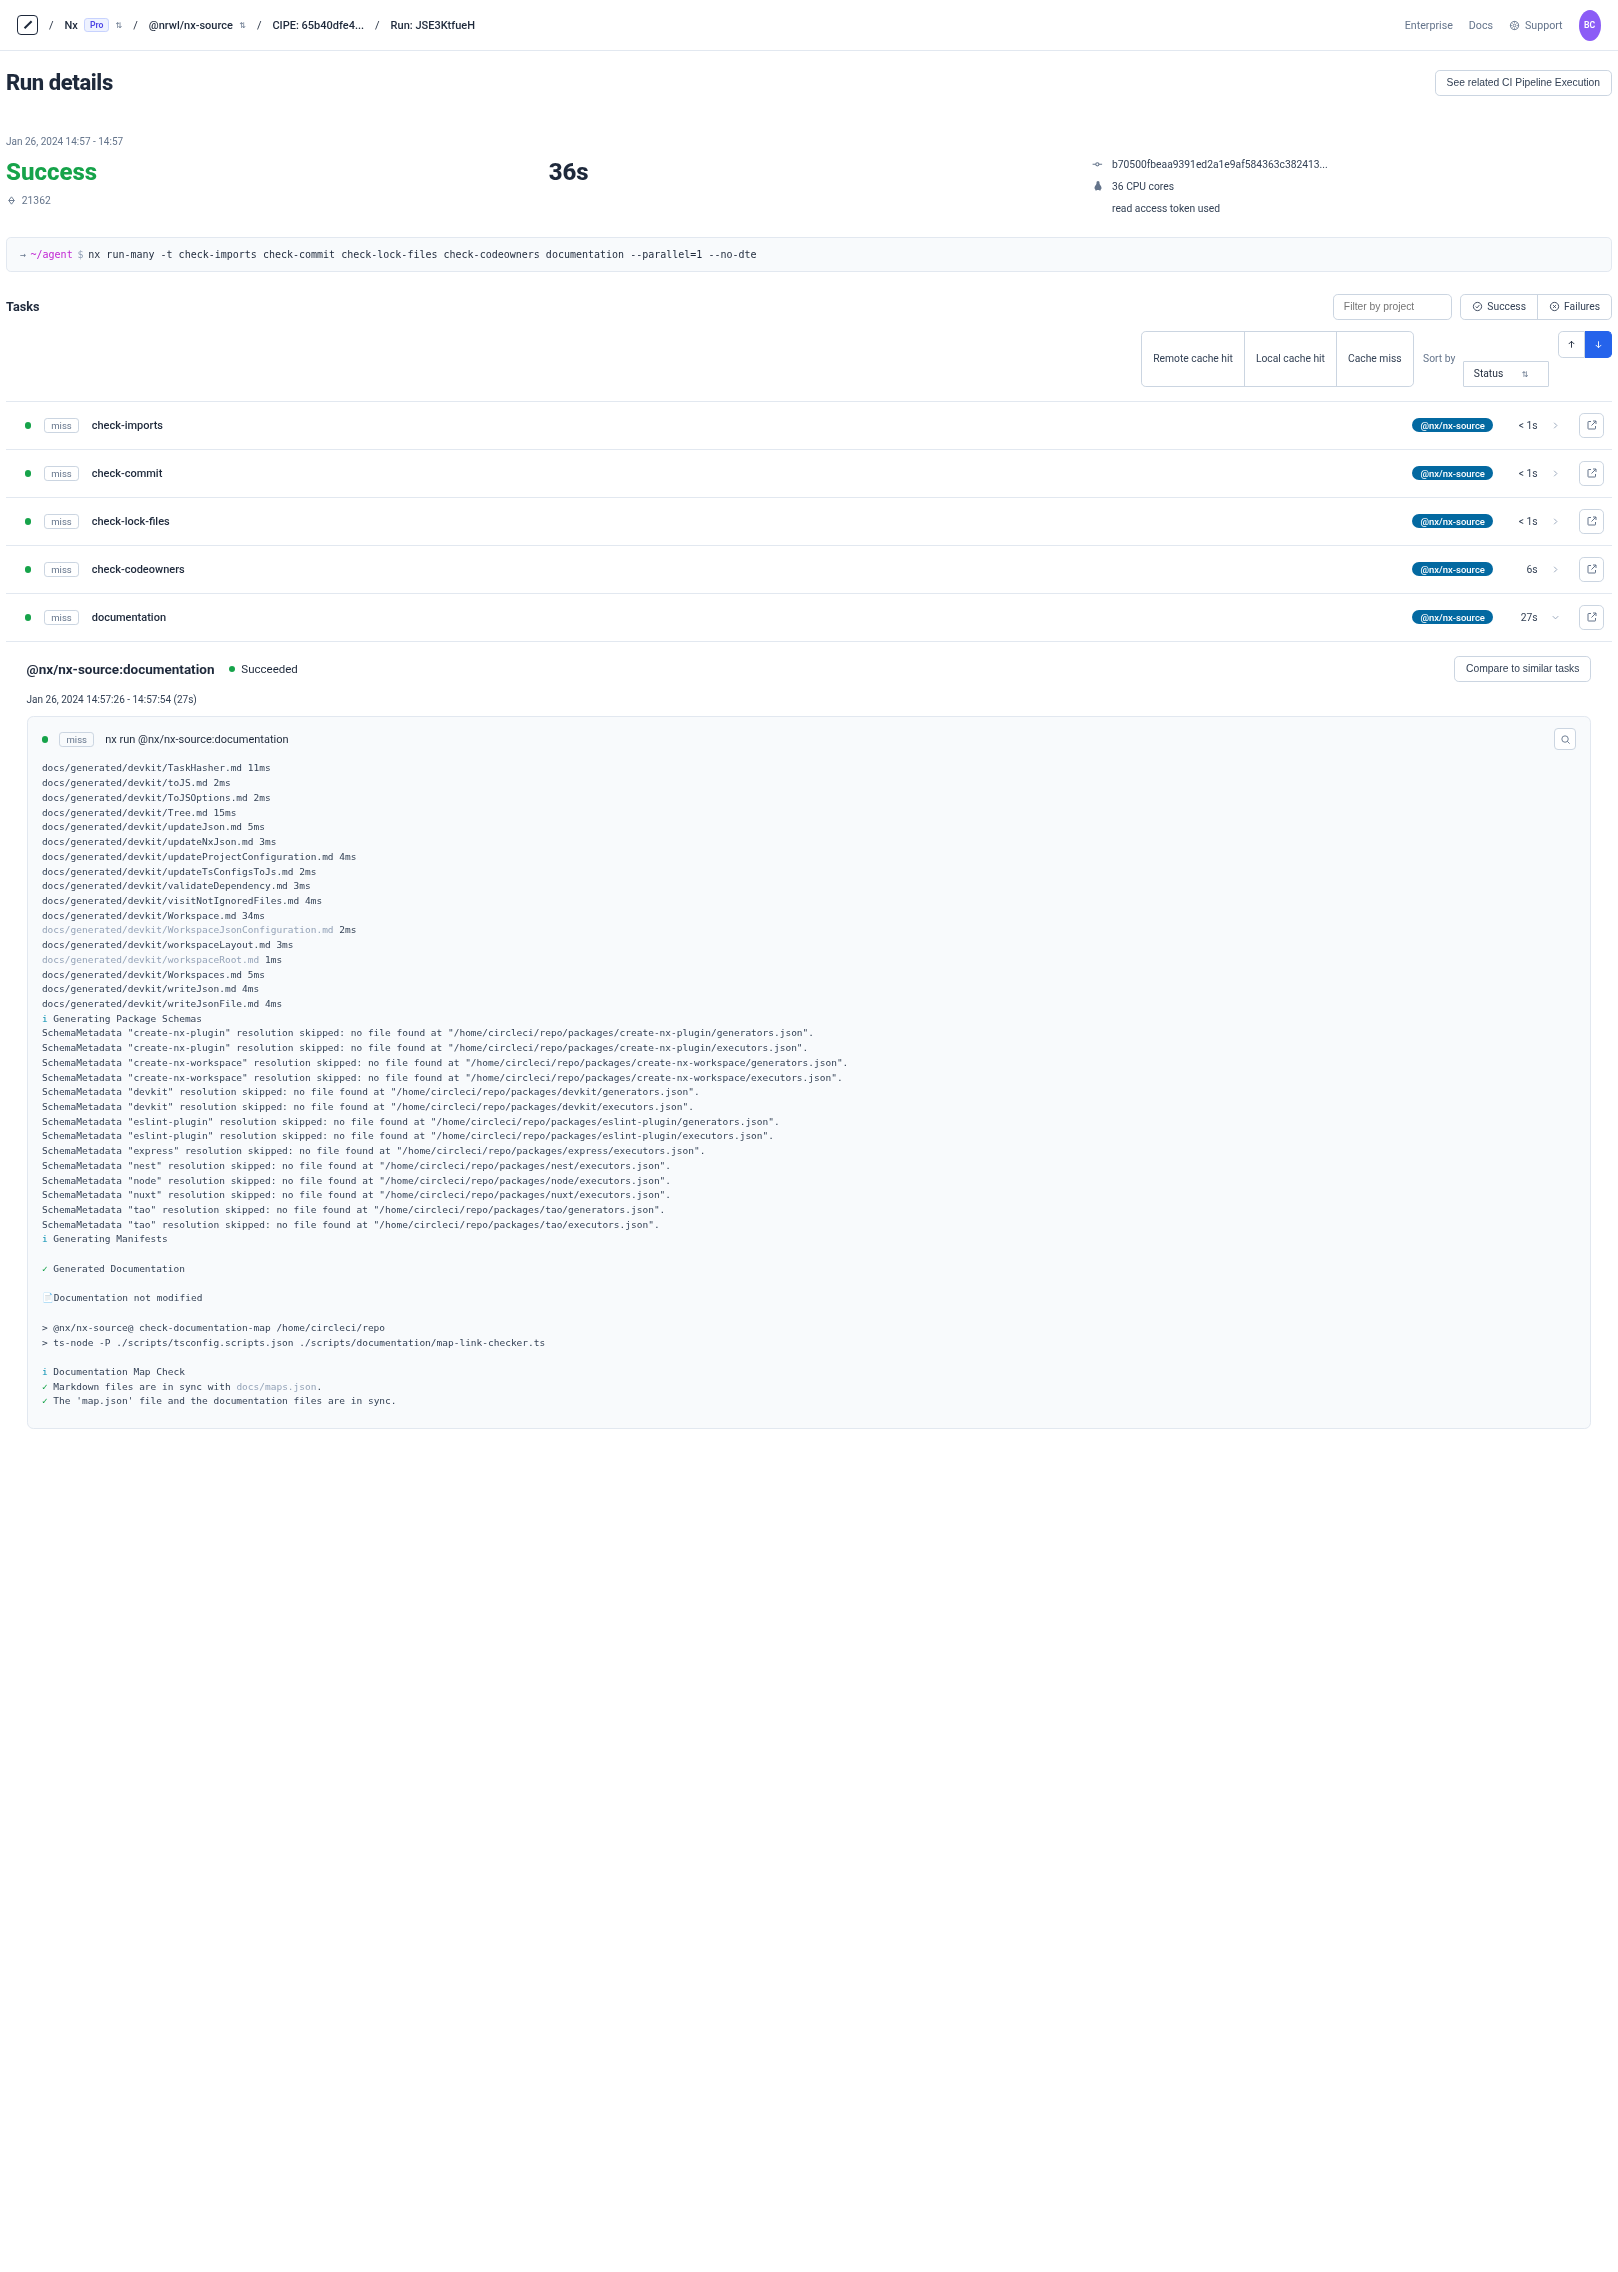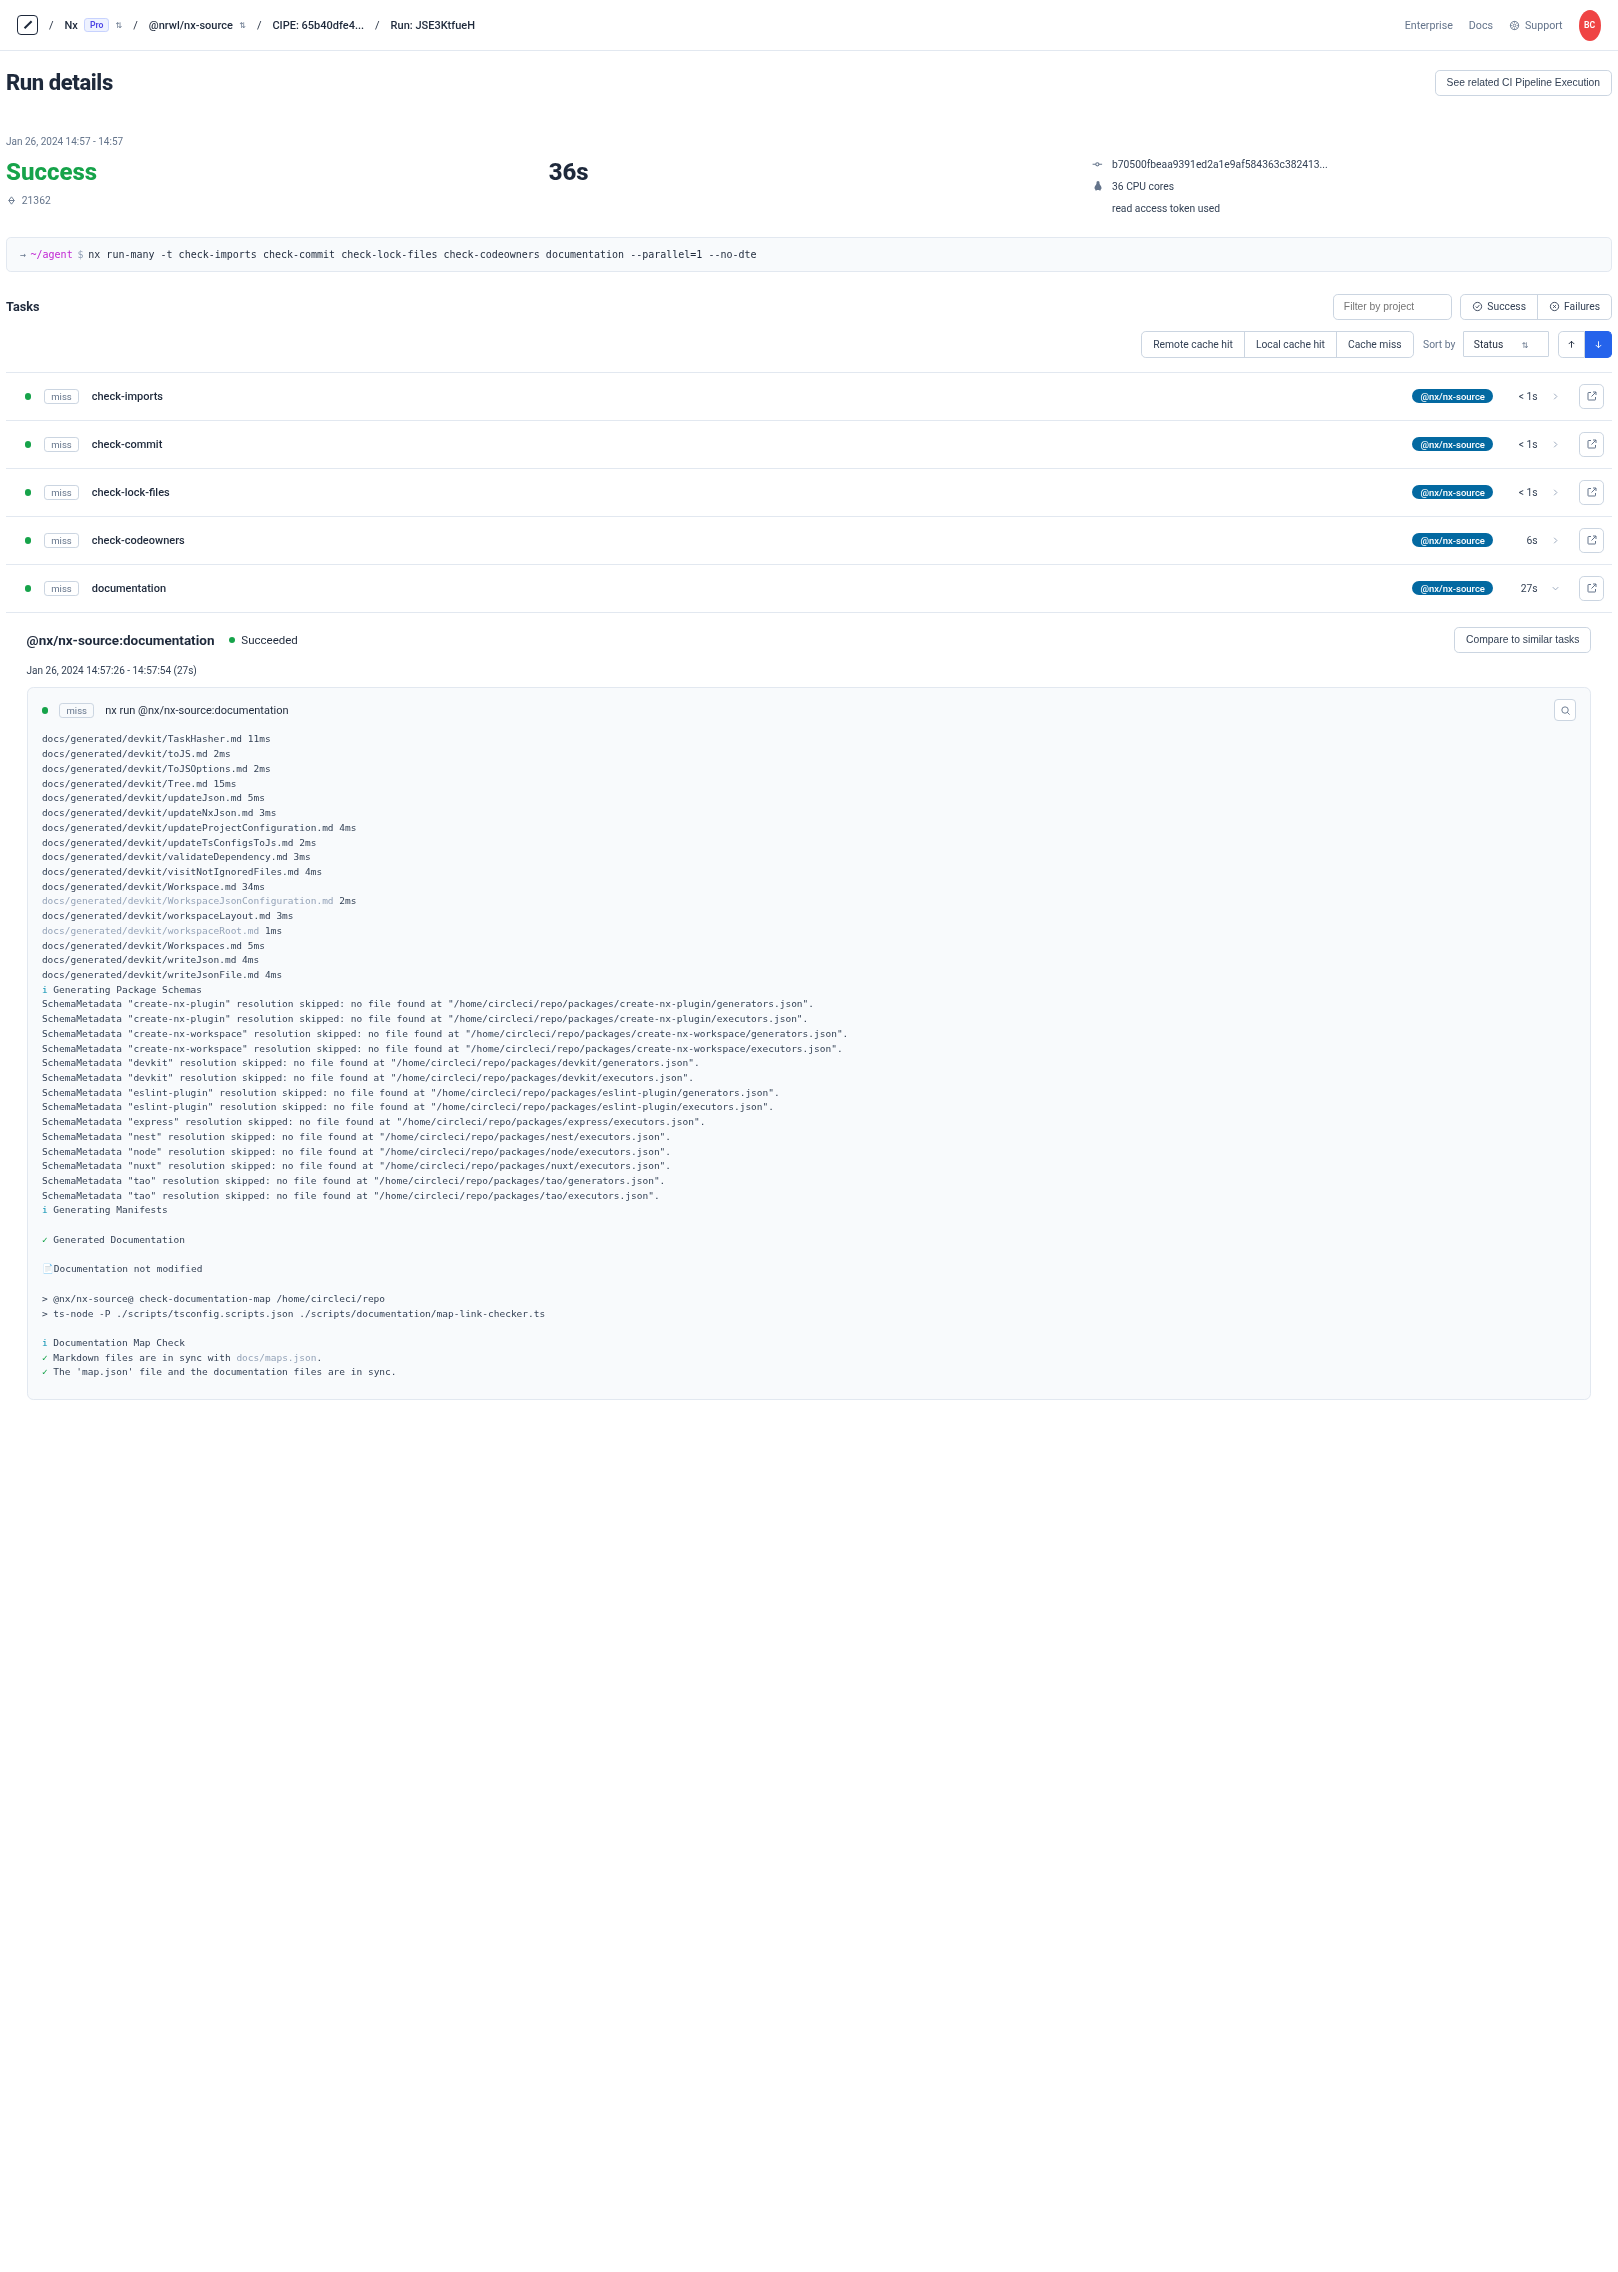--- a/index.html
+++ b/index.html
@@ -7,21 +7,21 @@
 .header { display: flex; align-items: center; justify-content: space-between; padding: 9.5px 17.4px; border-bottom: 0.8px solid #e2e8f0; }
 .breadcrumbs { display: flex; align-items: center; gap: 11px; }
 .logo { width: 20.6px; height: 20.6px; border: 1.6px solid #1e293b; border-radius: 4px; position: relative; }
 .logo::after { content: ""; position: absolute; width: 9.5px; height: 1.6px; background: #1e293b; transform: rotate(-45deg); top: 8px; left: 4.8px; }
 .crumb { display: flex; align-items: center; gap: 6.3px; color: #1e293b; font-weight: 500; }
 .pro-badge { background: #eef2ff; color: #4f46e5; border: 0.8px solid #c7d2fe; border-radius: 3.2px; padding: 0.8px 4.8px; font-size: 8.7px; font-weight: 600; }
 .selector-icon { color: #64748b; font-size: 8px; }
 .header-right { display: flex; align-items: center; gap: 16px; }
 .header-link { color: #64748b; font-size: 10.7px; }
 .support { display: flex; align-items: center; gap: 4.8px; }
-.avatar { width: 22px; height: 31px; border-radius: 50%; background: #ef4444; color: #fff; display: flex; align-items: center; justify-content: center; font-size: 8.7px; font-weight: 600; }
+.avatar { width: 22px; height: 31px; border-radius: 50%; background: #8b5cf6; color: #fff; display: flex; align-items: center; justify-content: center; font-size: 8.7px; font-weight: 600; }
 .main { padding: 19px 6px 32px; }
 .title-row { display: flex; align-items: center; justify-content: space-between; margin-bottom: 40px; }
 .page-title { font-size: 22px; font-weight: 800; letter-spacing: -0.4px; }
 .btn-outline { border: 0.8px solid #cbd5e1; background: #fff; border-radius: 4.8px; padding: 6.3px 11px; font-size: 10.3px; color: #334155; cursor: pointer; }
 .timestamp { color: #64748b; font-size: 10px; margin-bottom: 11px; }
 .overview { display: grid; grid-template-columns: 1fr 1fr 1fr; gap: 22px; margin-bottom: 22px; align-items: start; }
 .status-block .status { font-size: 24px; font-weight: 800; color: #16a34a; }
 .sub-row { display: flex; align-items: center; gap: 4.8px; color: #64748b; margin-top: 8px; font-size: 10.3px; }
 .duration { font-size: 24px; font-weight: 800; color: #1e293b; }
 .meta-list { display: flex; flex-direction: column; gap: 9px; color: #334155; font-size: 10.3px; }
@@ -37,21 +37,21 @@
 .filter-input { border: 0.8px solid #cbd5e1; border-radius: 4.8px; padding: 5.5px 9.5px; font-size: 10.3px; width: 119px; color: #64748b; }
 .seg { display: flex; border: 0.8px solid #cbd5e1; border-radius: 4.8px; overflow: hidden; }
 .seg-item { padding: 5.5px 11px; font-size: 10.3px; color: #334155; display: flex; align-items: center; gap: 4px; border-right: 0.8px solid #cbd5e1; cursor: pointer; }
 .seg-item:last-child { border-right: none; justify-content: space-between; }
 .icon-sm { width: 11px; height: 11px; }
 .filter-row2 { display: flex; justify-content: flex-end; gap: 9.5px; margin-bottom: 14.3px; }
 .pill-group { display: flex; border: 0.8px solid #cbd5e1; border-radius: 4.8px; overflow: hidden; }
 .pill-group .seg-item { font-size: 10.3px; }
 .sort-box { display: flex; align-items: center; gap: 8px; }
 .sort-label { font-size: 10.3px; color: #64748b; }
-.sort-select { border: 0.8px solid #cbd5e1; border-radius: 1px; padding: 5.5px 19px 5.5px 9.5px; font-size: 10.3px; position: relative; }
+.sort-select { border: 0.8px solid #cbd5e1; border-radius: 1px; padding: 5.5px 19px 5.5px 9.5px; font-size: 10.3px; position: relative; margin-top: 30px; }
 .icon-btn { border: 0.8px solid #cbd5e1; border-radius: 4.8px; width: 27px; height: 27px; display: flex; align-items: center; justify-content: center; cursor: pointer; background: #fff; }
 .icon-btn.active { background: #2563eb; border-color: #2563eb; color: #fff; }
 .icon-group { display: flex; }
 .icon-group .icon-btn:first-child { border-radius: 4.8px 0 0 4.8px; }
 .icon-group .icon-btn:last-child { border-radius: 0 4.8px 4.8px 0; border-left: none; }
 .task-list { border-top: 0.8px solid #e2e8f0; }
 .task-row { display: flex; align-items: center; padding: 11px 8px 11px 19px; border-bottom: 0.8px solid #e2e8f0; gap: 12.7px; }
 .dot { width: 6.3px; height: 6.3px; border-radius: 50%; background: #16a34a; flex-shrink: 0; }
 .miss-badge { border: 0.8px solid #cbd5e1; border-radius: 3.2px; padding: 0.8px 6.3px; font-size: 9.5px; color: #64748b; }
 .task-name { font-weight: 500; flex: 1; }

